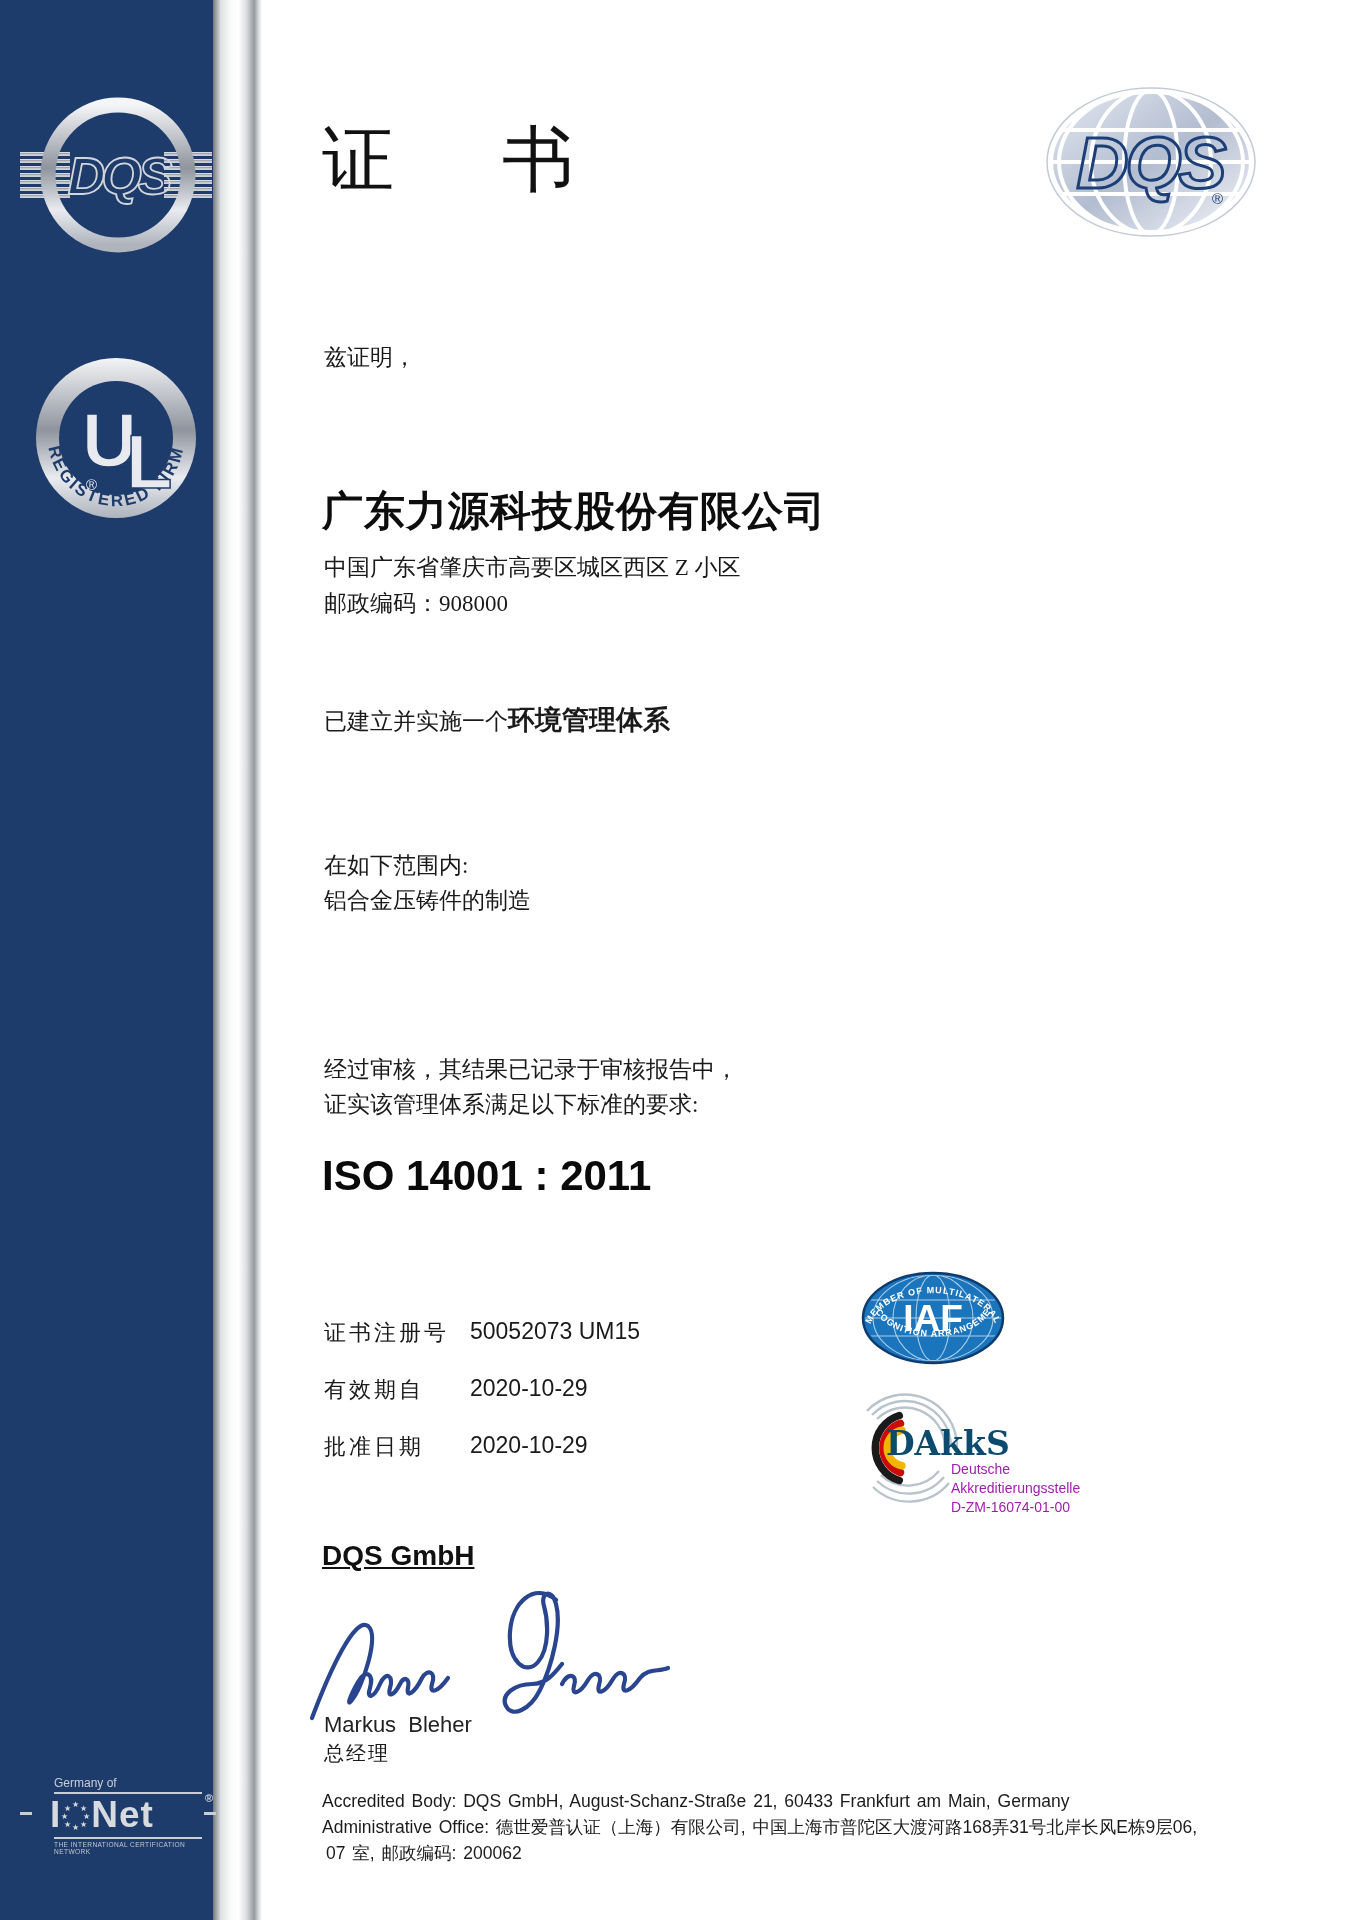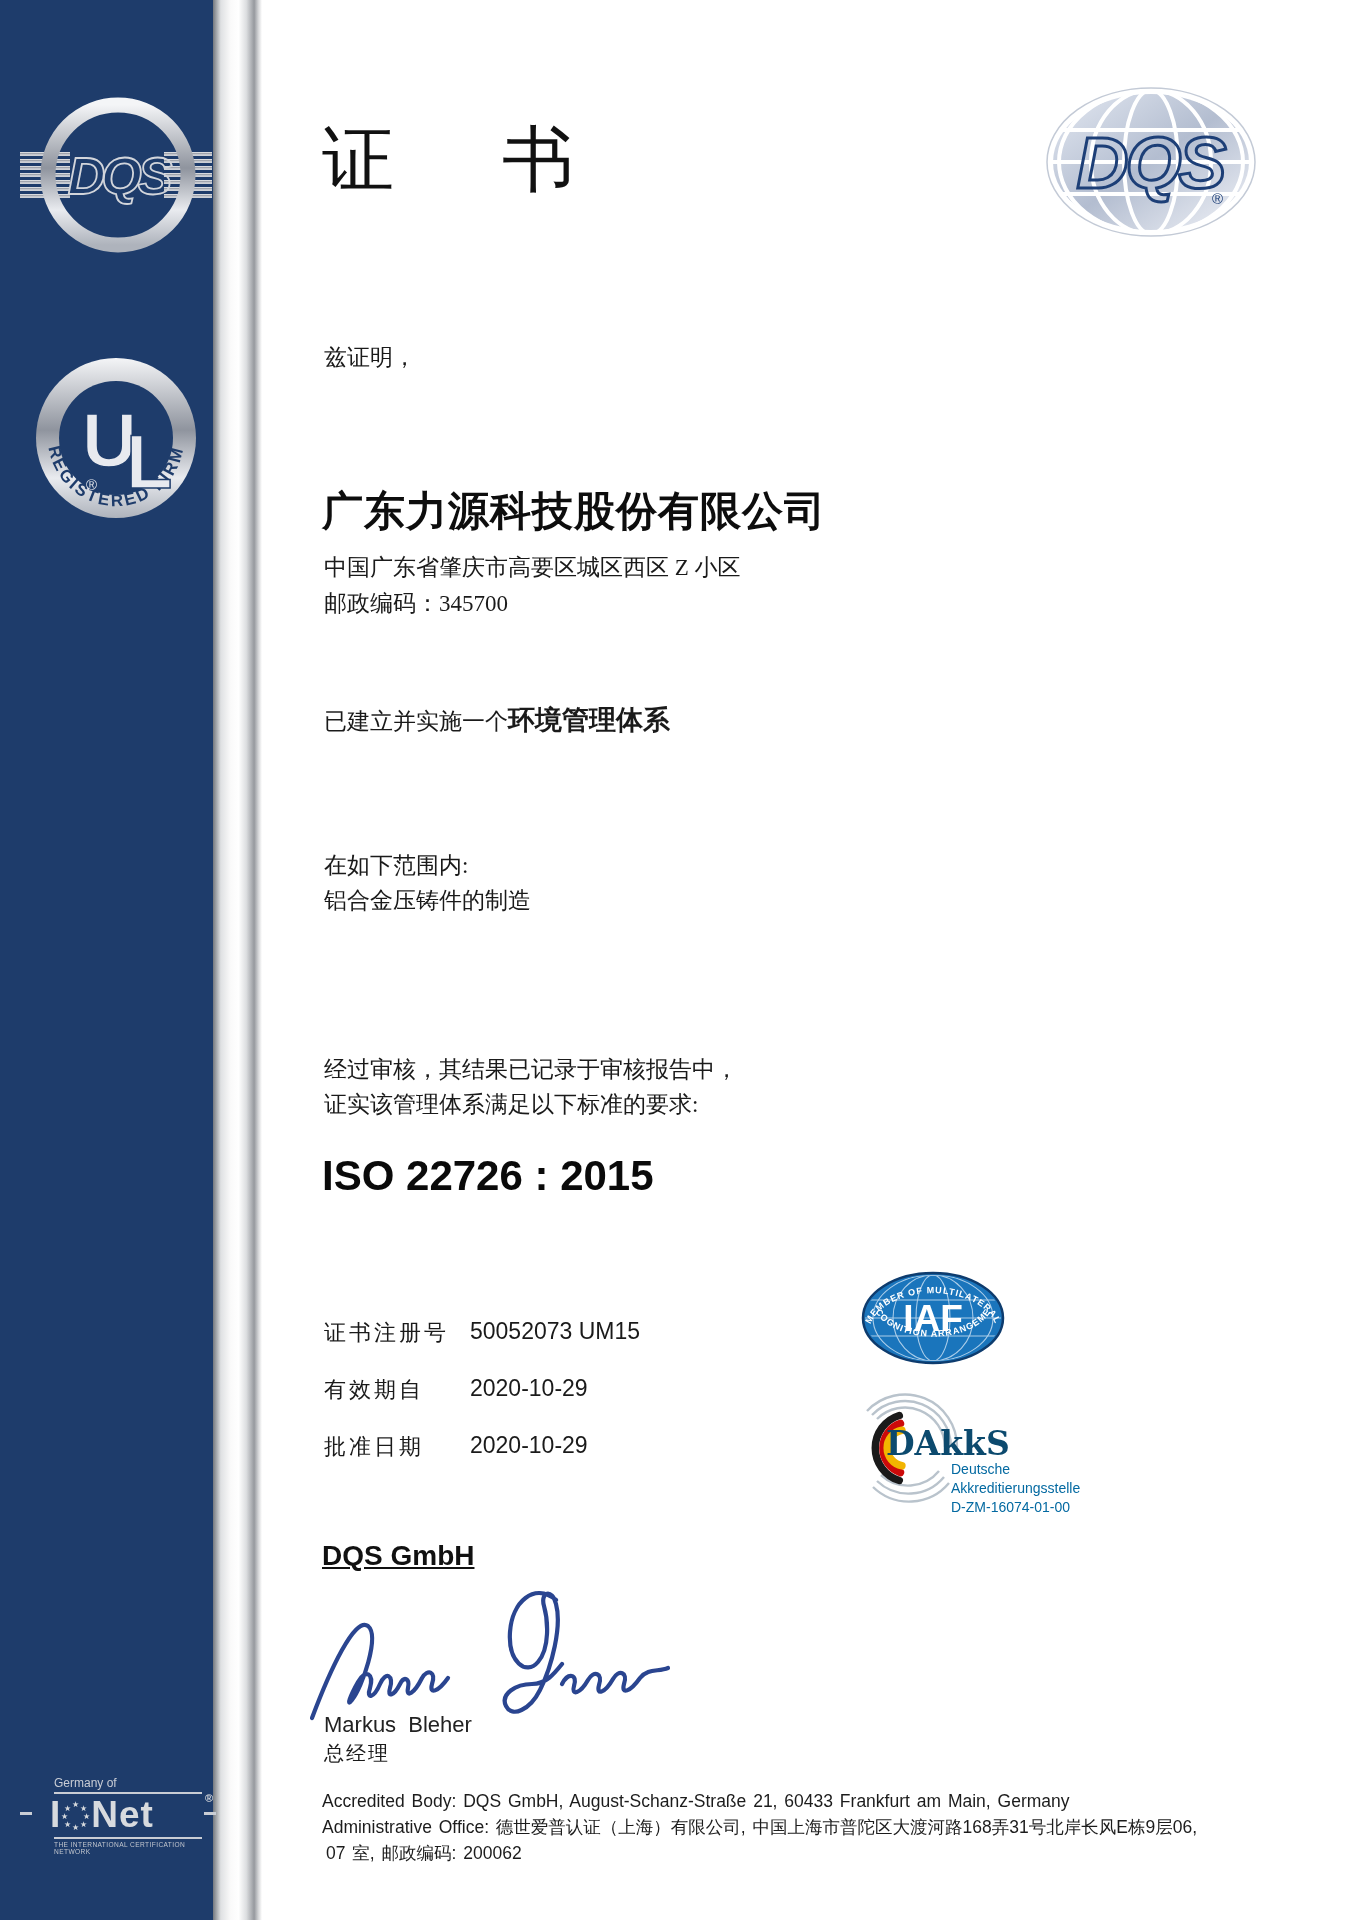--- a/index.html
+++ b/index.html
@@ -30,21 +30,21 @@
   .dvalue{font-family:"Liberation Sans","DejaVu Sans",sans-serif;font-size:23px;}
   .dqsgmbh{left:322px;top:1540px;font-size:28px;font-weight:bold;
            font-family:"Liberation Sans","DejaVu Sans",sans-serif;color:#111;text-decoration:underline;}
   .signer-name{left:324px;top:1712px;font-size:22px;word-spacing:6px;
            font-family:"Liberation Sans","DejaVu Sans",sans-serif;color:#222;}
   .signer-title{left:324px;top:1740px;font-size:20px;letter-spacing:2px;}
   .footer{left:322px;top:1788px;width:1010px;font-size:17.5px;line-height:26px;
           font-family:"Liberation Sans","DejaVu Sans",sans-serif;color:#1c1c1c;word-spacing:2px;}
   .dakks-word{left:886px;top:1424px;font-size:33px;font-weight:bold;color:#0c4a6e;
           font-family:"DejaVu Serif","Liberation Serif",serif;letter-spacing:0;}
-  .dakks-sub{left:951px;top:1460px;font-size:14px;line-height:19px;color:#0369a1;
+  .dakks-sub{left:951px;top:1460px;font-size:14px;line-height:19px;color:#a21caf;
           font-family:"Liberation Sans","DejaVu Sans",sans-serif;}
   
   .iqnet{left:14px;top:1776px;width:204px;color:#ccd0d8;
          font-family:"Liberation Sans","DejaVu Sans",sans-serif;}
   .iq-member{font-size:12px;margin-left:40px;color:#c9cdd5;}
   .iq-topline{margin-left:40px;margin-top:2px;width:148px;border-top:2px solid #c9cdd5;}
   .iq-word{margin-left:36px;margin-top:0;font-size:37px;font-weight:bold;color:#d7dade;
            letter-spacing:1px;display:flex;align-items:center;position:relative;}
   .iq-reg{font-size:11px;position:absolute;right:4px;top:-2px;}
   .iq-botline{margin-left:40px;margin-top:1px;width:148px;border-top:2px solid #c9cdd5;}
@@ -156,35 +156,35 @@
   </svg>
 
   <div class="abs title">
     <span>证</span>
     <span>书</span>
   </div>
 
   <div class="abs intro">兹证明，</div>
   <div class="abs company">广东力源科技股份有限公司</div>
   <div class="abs addr1">中国广东省肇庆市高要区城区西区 Z 小区</div>
-  <div class="abs addr2">邮政编码：345700</div>
+  <div class="abs addr2">邮政编码：908000</div>
 
   <div class="abs statement">
     <span>已建立并实施一个</span><b>环境管理体系</b>
   </div>
 
   <div class="abs scope1">在如下范围内:</div>
   <div class="abs scope2">铝合金压铸件的制造</div>
 
   <div class="abs audit">
     <div>经过审核，其结果已记录于审核报告中，</div>
     <div>证实该管理体系满足以下标准的要求:</div>
   </div>
 
-  <div class="abs iso">ISO 22726 : 2015</div>
+  <div class="abs iso">ISO 14001 : 2011</div>
 
   <div class="abs details">
     <div class="drow">
       <span class="dlabel">证书注册号</span>
       <span class="dvalue">50052073 UM15</span>
     </div>
     <div class="drow">
       <span class="dlabel">有效期自</span>
       <span class="dvalue">2020-10-29</span>
     </div>

